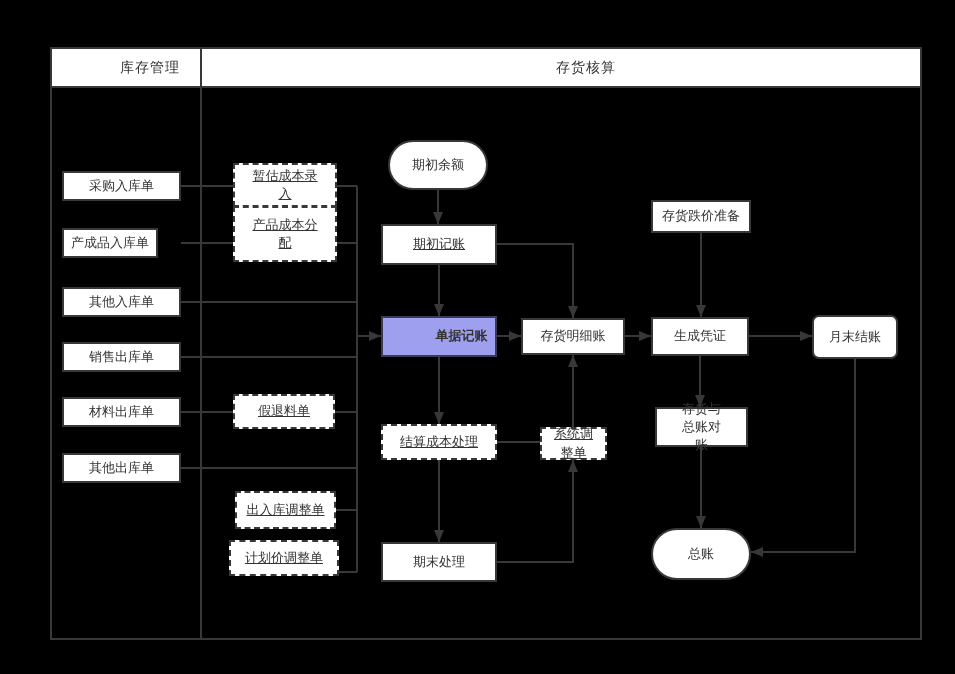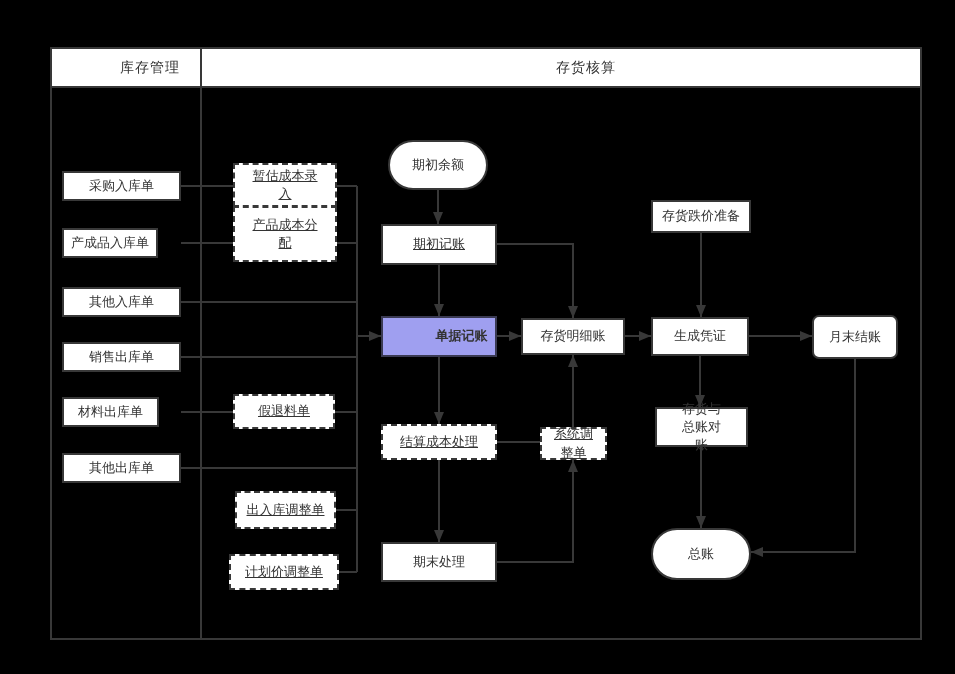--- a/index.html
+++ b/index.html
@@ -84,28 +84,28 @@
   <path d="M749,336 H812" marker-end="url(#arrow)"></path>
   <path d="M700,356 V407" marker-end="url(#arrow)"></path>
   <path d="M701,447 V528" marker-end="url(#arrow)"></path>
   <path d="M855,359 V552 H751" marker-end="url(#arrow)"></path>
 </svg>
 
 <div class="node" style="left:62px;top:171px;width:119px;height:30px;">采购入库单</div>
 <div class="node" style="left:62px;top:228px;width:96px;height:30px;">产成品入库单</div>
 <div class="node" style="left:62px;top:287px;width:119px;height:30px;">其他入库单</div>
 <div class="node" style="left:62px;top:342px;width:119px;height:30px;">销售出库单</div>
-<div class="node" style="left:62px;top:397px;width:97px;height:30px;">材料出库单</div>
+<div class="node" style="left:62px;top:397px;width:119px;height:30px;">材料出库单</div>
 <div class="node" style="left:62px;top:453px;width:119px;height:30px;">其他出库单</div>
 
 <div class="node dashed" style="left:233px;top:163px;width:104px;height:44px;padding:0 14px;">暂估成本录入</div>
 <div class="node dashed" style="left:233px;top:206px;width:104px;height:56px;padding:0 14px;">产品成本分配</div>
 <div class="node dashed" style="left:233px;top:394px;width:102px;height:35px;">假退料单</div>
 <div class="node dashed" style="left:235px;top:491px;width:101px;height:38px;">出入库调整单</div>
-<div class="node dashed" style="left:229px;top:554px;width:110px;height:36px;">计划价调整单</div>
+<div class="node dashed" style="left:229px;top:540px;width:110px;height:36px;">计划价调整单</div>
 
 <div class="node stadium" style="left:388px;top:140px;width:100px;height:50px;">期初余额</div>
 <div class="node" style="left:381px;top:224px;width:116px;height:41px;text-decoration:underline;">期初记账</div>
 <div class="node accent" style="left:381px;top:316px;width:116px;height:41px;padding-left:45px;">单据记账</div>
 <div class="node" style="left:521px;top:318px;width:104px;height:37px;">存货明细账</div>
 <div class="node" style="left:651px;top:317px;width:98px;height:39px;">生成凭证</div>
 <div class="node" style="left:812px;top:315px;width:86px;height:44px;border-radius:7px;">月末结账</div>
 <div class="node" style="left:651px;top:200px;width:100px;height:33px;">存货跌价准备</div>
 <div class="node" style="left:655px;top:407px;width:93px;height:40px;padding:0 23px;">存货与总账对账</div>
 <div class="node dashed" style="left:381px;top:424px;width:116px;height:36px;">结算成本处理</div>

